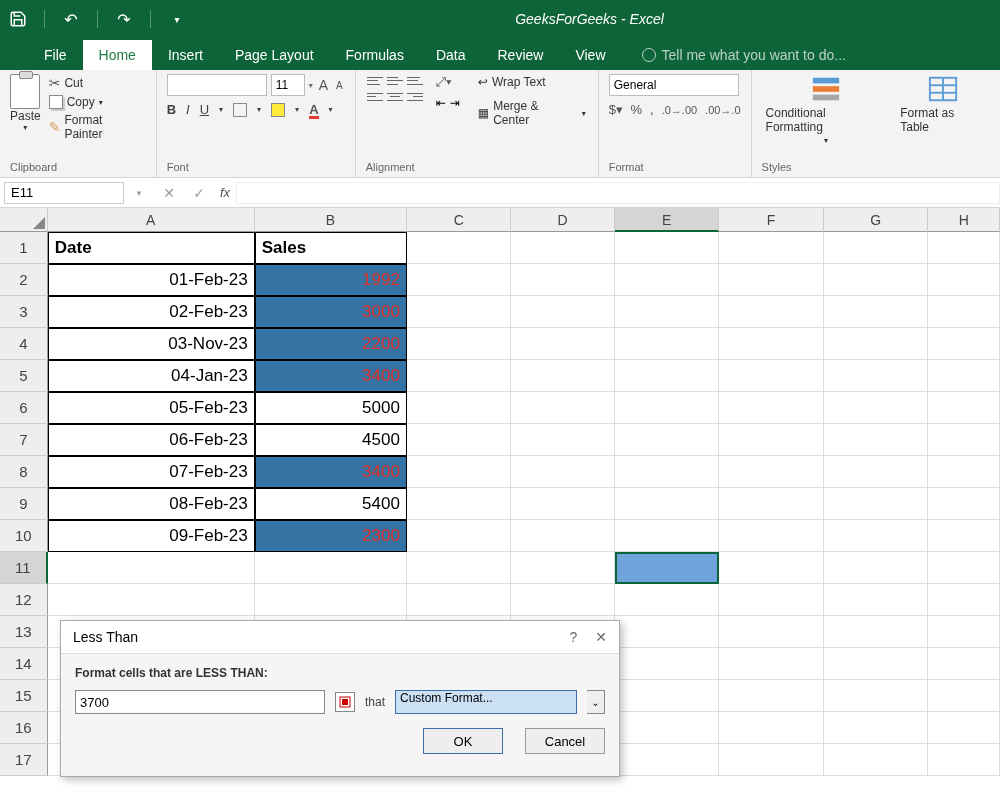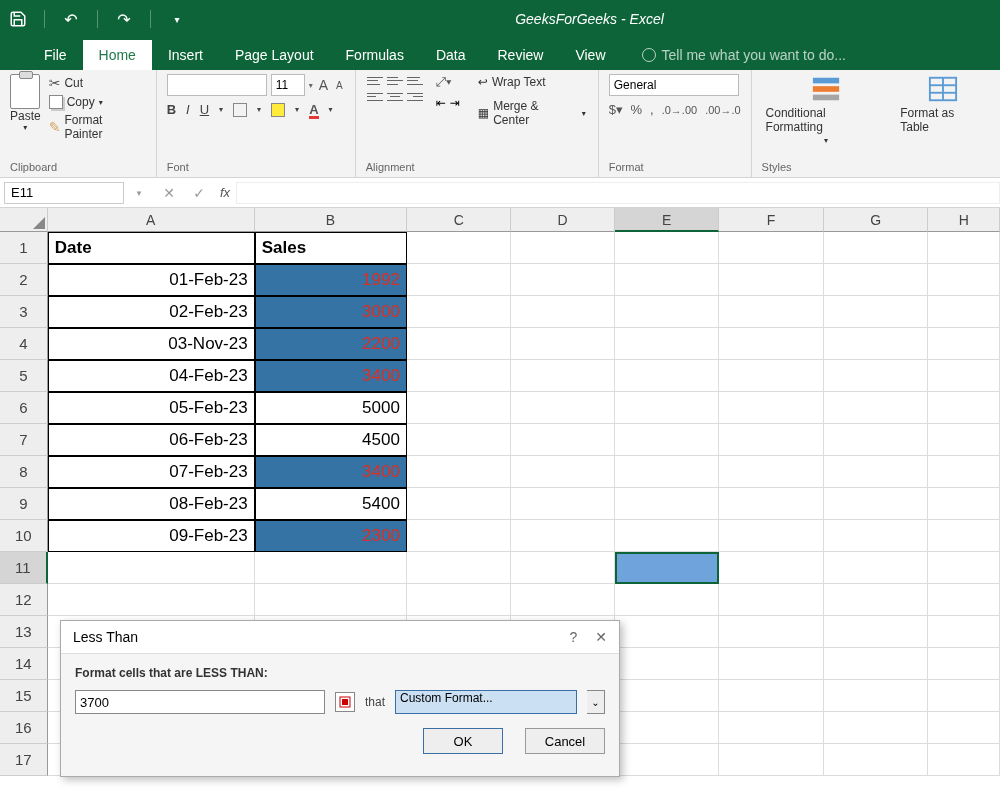--- a/index.html
+++ b/index.html
@@ -348,21 +348,21 @@
         <div class="cell col-B bordered right hl">2200</div>
         <div class="cell col-C"></div>
         <div class="cell col-D"></div>
         <div class="cell col-E"></div>
         <div class="cell col-F"></div>
         <div class="cell col-G"></div>
         <div class="cell col-H"></div>
       </div>
       <div class="row">
         <div class="rh">5</div>
-        <div class="cell col-A bordered right">04-Feb-23</div>
+        <div class="cell col-A bordered right">04-Jan-23</div>
         <div class="cell col-B bordered right hl">3400</div>
         <div class="cell col-C"></div>
         <div class="cell col-D"></div>
         <div class="cell col-E"></div>
         <div class="cell col-F"></div>
         <div class="cell col-G"></div>
         <div class="cell col-H"></div>
       </div>
       <div class="row">
         <div class="rh">6</div>

